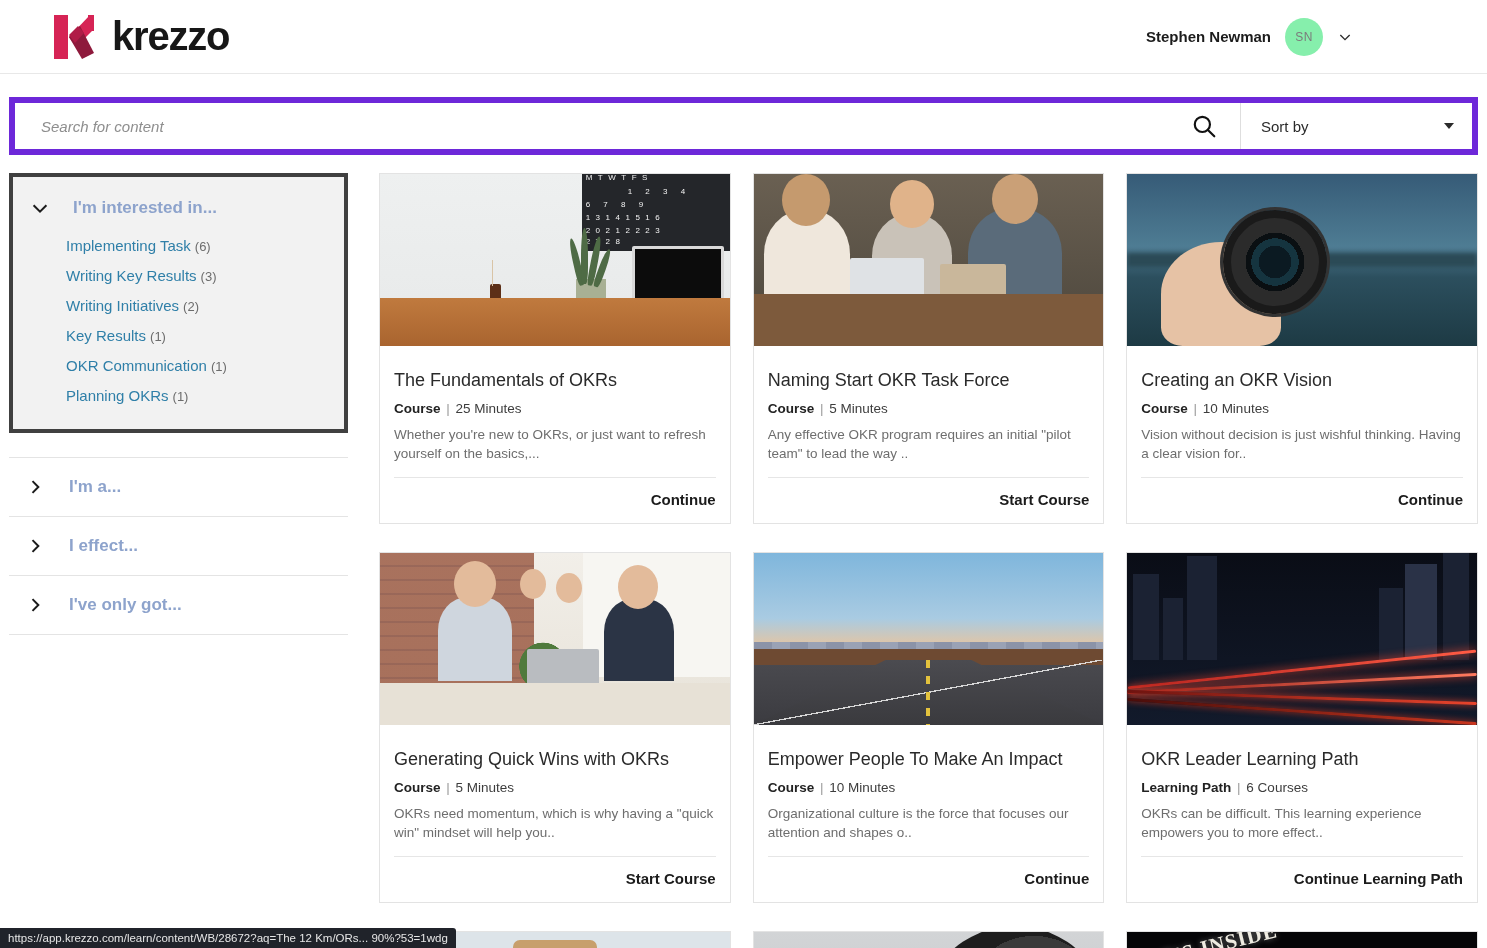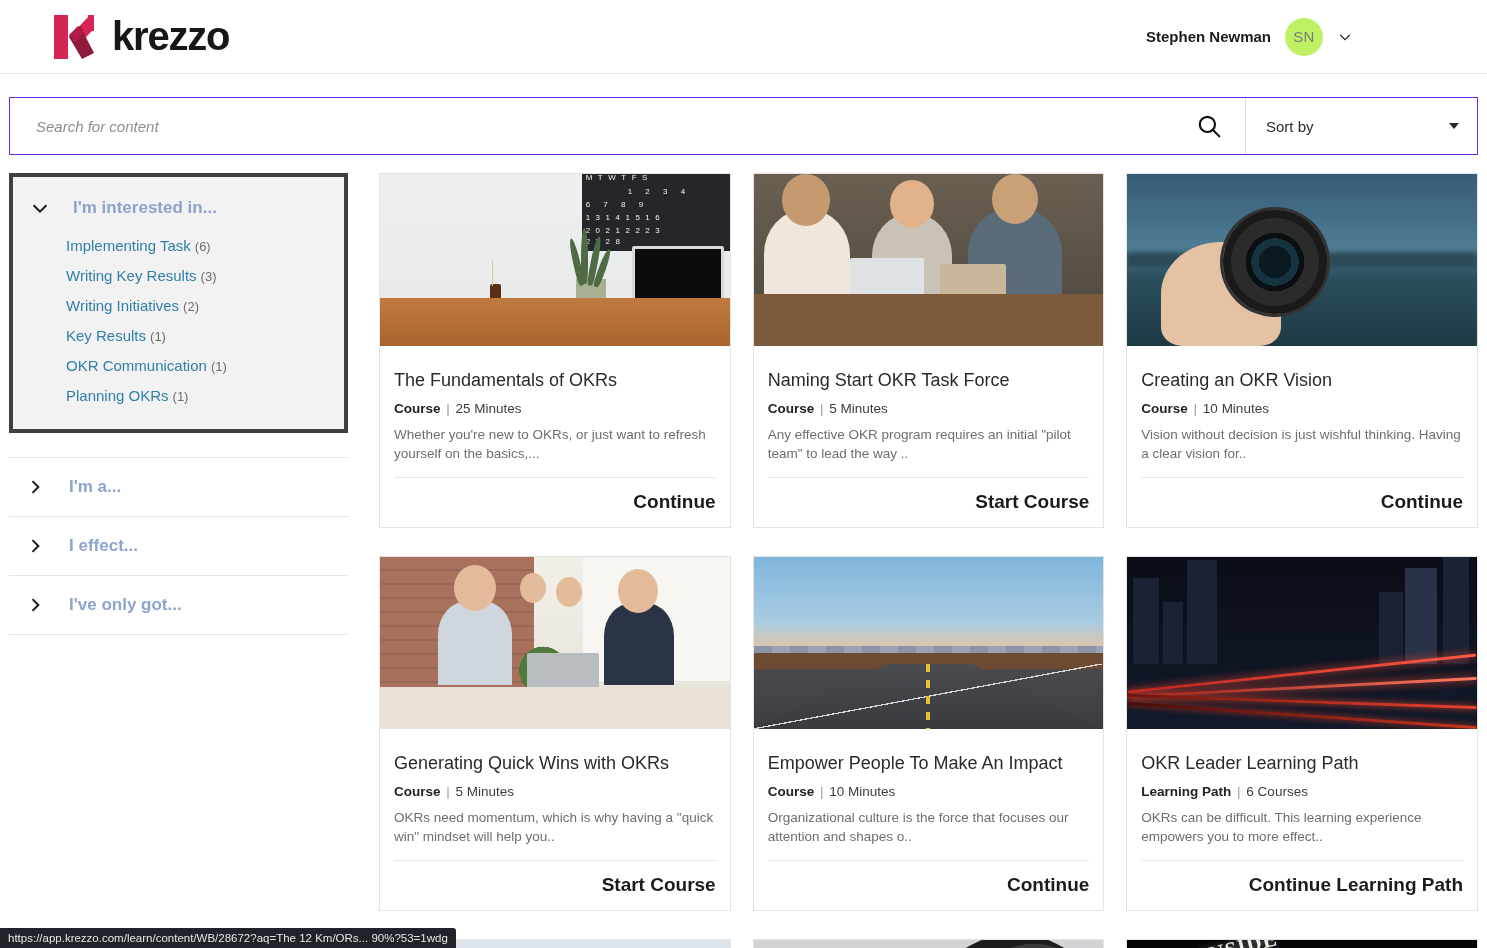--- a/index.html
+++ b/index.html
@@ -33,36 +33,36 @@
     font-family: "Liberation Sans", sans-serif;
   }
   .user-area { display: flex; align-items: center; gap: 14px; margin-right: 106px;}
   .user-name {
     font-size: 15px;
     font-weight: 700;
     color: #1b1b1b;
   }
   .avatar {
     width: 38px; height: 38px; border-radius: 50%;
-    background: #bef264;
+    background: #86efac;
     color: #7b7b7b;
-    font-size: 15px;
+    font-size: 12px;
     font-weight: 400;
     display: flex; align-items: center; justify-content: center;
     letter-spacing: .3px;
   }
   .chev-down { width: 16px; height: 16px; display:block; }
 
   
   .searchbar-wrap {
     padding: 23px 9px 0 9px;
   }
   .searchbar {
     height: 58px;
-    border: 1px solid #6d28d9;
+    border: 6px solid #6d28d9;
     display: flex;
     align-items: stretch;
     background: #fff;
   }
   .search-input {
     flex: 1;
     border: none;
     outline: none;
     padding: 0 26px;
     font-size: 15px;
@@ -184,21 +184,21 @@
     color: #6e6e6e;
     line-height: 1.42;
   }
   .card-foot {
     border-top: 1px solid #e6e6e6;
     margin: 14px 14px 0 14px;
     padding: 13px 0 14px 0;
     text-align: right;
   }
   .card-cta {
-    font-size: 19px;
+    font-size: 15px;
     font-weight: 700;
     color: #1b1b1b;
     cursor: pointer;
     text-decoration: none;
   }
 
   
   .statusbar {
     position: fixed;
     left: 0; bottom: 0;

